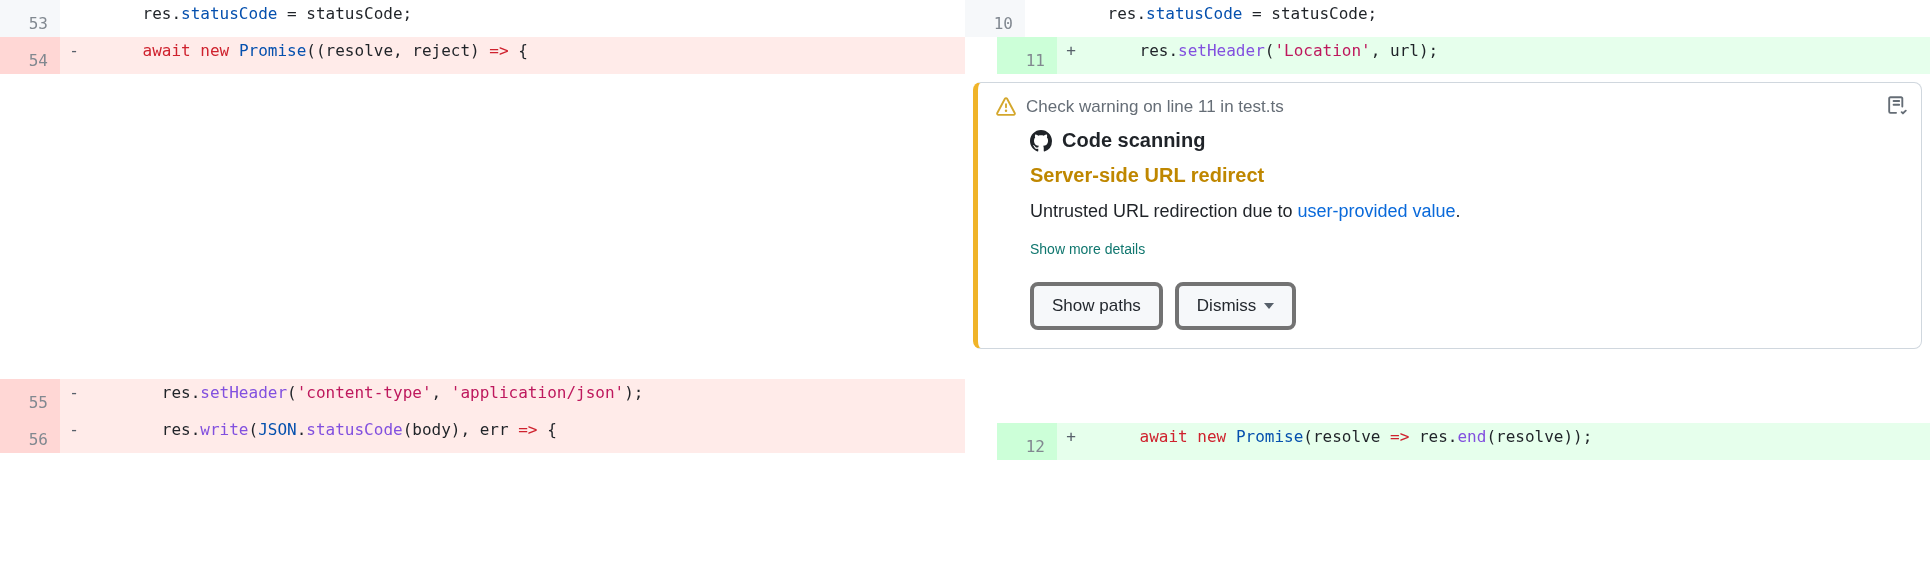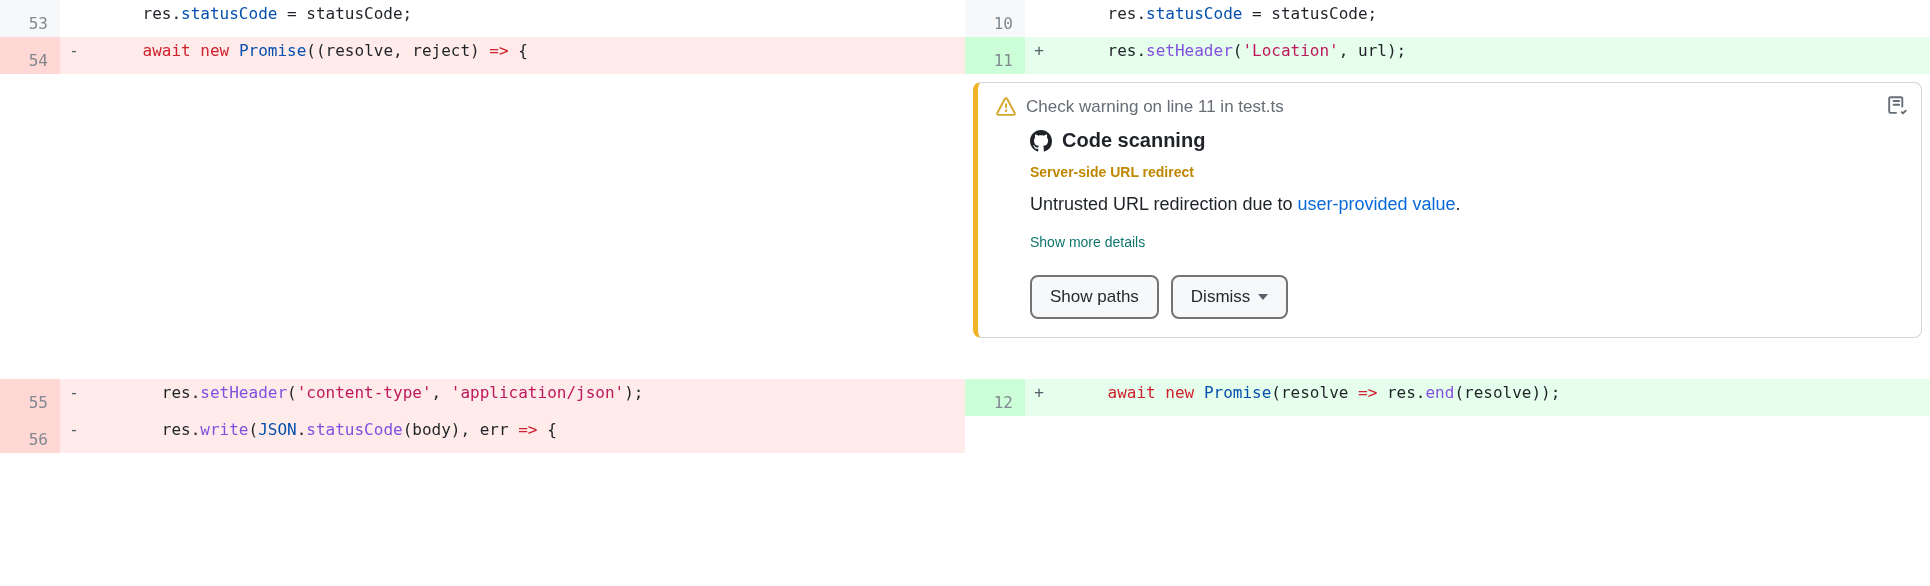--- a/index.html
+++ b/index.html
@@ -35,21 +35,21 @@
   .line-code {
     flex: 1;
     padding: 4px 8px 4px 16px;
     font-family: ui-monospace, SFMono-Regular, "SF Mono", Menlo, Consolas, monospace;
     font-size: 16px;
     white-space: pre;
     overflow: hidden;
   }
   .bg-del-num { background: #ffd7d5; }
   .bg-del { background: #ffebe9; }
-  .bg-add-num { background: #ccffd8; }
+  .bg-add-num { background: #ccffd8; margin-left: 32px; }
   .bg-add { background: #e6ffec; }
   .bg-ctx-num { background: #f6f8fa; }
   .tok-kw { color: #cf222e; }
   .tok-fn { color: #8250df; }
   .tok-str { color: #be185d; }
   .tok-prop { color: #0550ae; }
   .tok-const { color: #0550ae; }
   .annotation-wrap { padding: 8px 8px 8px 8px; }
   .annotation {
     border: 1px solid #d0d7de;
@@ -59,27 +59,27 @@
     position: relative;
     background: #fff;
   }
   .ann-head { display: flex; align-items: center; gap: 10px; margin-bottom: 12px; }
   .ann-warn-icon { color: #d4a72c; display: inline-flex; }
   .ann-head-text { color: #656d76; font-size: 17px; }
   .ann-checklist { position: absolute; top: 12px; right: 14px; color: #656d76; display: inline-flex; }
   .ann-body { padding-left: 34px; }
   .ann-source { display: flex; align-items: flex-end; gap: 10px; font-weight: 600; font-size: 20px; margin-bottom: 12px; }
   .ann-gh-icon { display: inline-flex; color: #1f2328; }
-  .ann-title { color: #bf8700; font-weight: 600; font-size: 14px; margin-bottom: 14px; }
+  .ann-title { color: #bf8700; font-weight: 600; font-size: 20px; margin-bottom: 14px; }
   .ann-desc { font-size: 18px; color: #1f2328; margin-bottom: 18px; }
   .ann-link { color: #0969da; text-decoration: none; }
   .ann-more { color: #0f766e; font-size: 14px; cursor: pointer; display: inline-block; margin-bottom: 25px; }
   .ann-actions { display: flex; gap: 12px; }
   .btn {
-    border: 2px solid #737373;
+    border: 4px solid #737373;
     background: #f6f8fa;
     border-radius: 8px;
     padding: 10px 18px;
     font-size: 17px;
     font-weight: 500;
     color: #24292f;
     cursor: pointer;
     display: inline-flex;
     align-items: center;
     gap: 8px;
@@ -131,21 +131,21 @@
       <div class="line-num bg-ctx-num">10</div>
       <div class="line-marker"></div>
       <div class="line-code"><span>    res.</span><span class="tok-prop">statusCode</span><span> = statusCode;</span></div>
     </div>
     <div class="diff-row">
       <div class="line-num bg-add-num">11</div>
       <div class="line-marker bg-add">+</div>
       <div class="line-code bg-add"><span>    res.</span><span class="tok-fn">setHeader</span><span>(</span><span class="tok-str">'Location'</span><span>, url);</span></div>
     </div>
 
-    <div class="annotation-wrap" style="height:305px">
+    <div class="annotation-wrap" style="height:349px">
       <div class="annotation">
         <div class="ann-head">
           <span class="ann-warn-icon">
             <svg width="20" height="20" viewBox="0 0 16 16" fill="currentColor">
                 <path d="M6.457 1.047c.659-1.234 2.427-1.234 3.086 0l6.082 11.378A1.75 1.75 0 0 1 14.082 15H1.918a1.75 1.75 0 0 1-1.543-2.575Zm1.763.707a.25.25 0 0 0-.44 0L1.698 13.132a.25.25 0 0 0 .22.368h12.164a.25.25 0 0 0 .22-.368Zm.53 3.996v2.5a.75.75 0 0 1-1.5 0v-2.5a.75.75 0 0 1 1.5 0ZM9 11a1 1 0 1 1-2 0 1 1 0 0 1 2 0Z"></path>
               </svg>
           </span>
           <span class="ann-head-text">Check warning on line 11 in test.ts</span>
         </div>
         <span class="ann-checklist">

